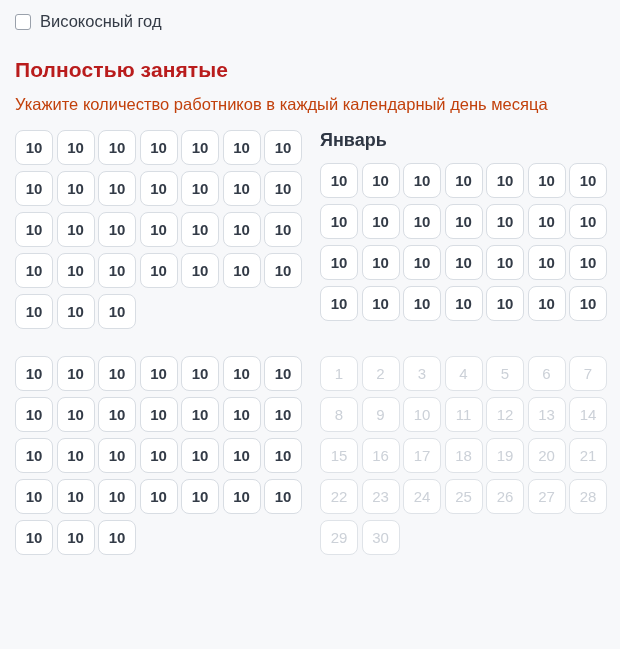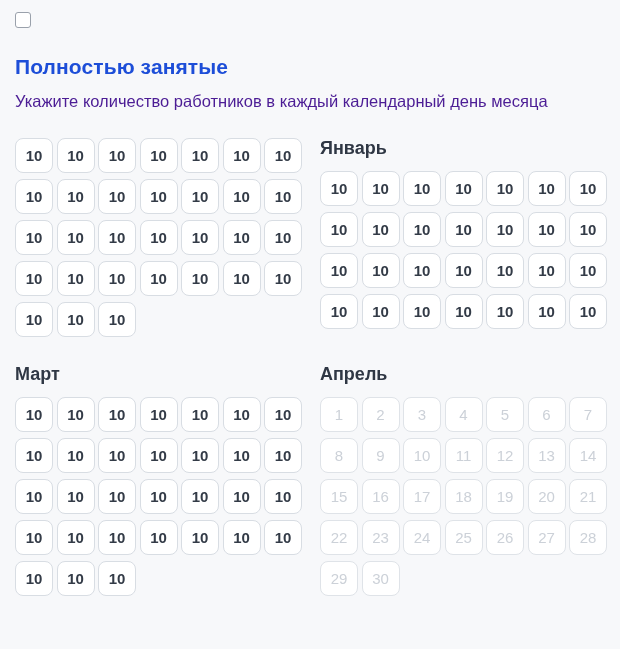--- a/index.html
+++ b/index.html
@@ -32,28 +32,28 @@
   }
   .leap-label {
     font-size: 16.5px;
     color: #343b46;
   }
 
   
   h1.page-title {
     font-size: 21px;
     font-weight: 700;
-    color: #1d4ed8;
+    color: #b91c1c;
     letter-spacing: 0.1px;
     margin-bottom: 13px;
   }
   p.page-subtitle {
     font-size: 16.5px;
-    color: #4c1d95;
-    margin-bottom: 27px;
+    color: #c2410c;
+    margin-bottom: 16px;
   }
 
   
   .months {
     display: grid;
     grid-template-columns: 290px 290px;
     column-gap: 15px;
     row-gap: 27px;
     align-items: start;
   }
@@ -91,20 +91,21 @@
     border-color: #dfe3e8;
   }
 </style>
 </head>
 <body>
 
 <div class="page">
 
   <label class="leap-row">
     <input type="checkbox" style="">
+    <span class="leap-label">Високосный год</span>
   </label>
 
   <h1 class="page-title">Полностью занятые</h1>
   <p class="page-subtitle">Укажите количество работников в каждый календарный день месяца</p>
 
   <div class="months" id="months">
       <section>
         <div class="days">
           <input type="text" class="day-input" value="10" style="">
           <input type="text" class="day-input" value="10" style="">
@@ -166,57 +167,55 @@
           <input type="text" class="day-input" value="10" style="">
           <input type="text" class="day-input" value="10" style="">
           <input type="text" class="day-input" value="10" style="">
           <input type="text" class="day-input" value="10" style="">
           <input type="text" class="day-input" value="10" style="">
           <input type="text" class="day-input" value="10" style="">
           <input type="text" class="day-input" value="10" style="">
         </div>
       </section>
       <section>
-        <h2 class="month-title">Март</h2>
-        <div class="days">
-          <input type="text" class="day-input" value="10" style="">
-          <input type="text" class="day-input" value="10" style="">
-          <input type="text" class="day-input" value="10" style="">
-          <input type="text" class="day-input" value="10" style="">
-          <input type="text" class="day-input" value="10" style="">
-          <input type="text" class="day-input" value="10" style="">
-          <input type="text" class="day-input" value="10" style="">
-          <input type="text" class="day-input" value="10" style="">
-          <input type="text" class="day-input" value="10" style="">
-          <input type="text" class="day-input" value="10" style="">
-          <input type="text" class="day-input" value="10" style="">
-          <input type="text" class="day-input" value="10" style="">
-          <input type="text" class="day-input" value="10" style="">
-          <input type="text" class="day-input" value="10" style="">
-          <input type="text" class="day-input" value="10" style="">
-          <input type="text" class="day-input" value="10" style="">
-          <input type="text" class="day-input" value="10" style="">
-          <input type="text" class="day-input" value="10" style="">
-          <input type="text" class="day-input" value="10" style="">
-          <input type="text" class="day-input" value="10" style="">
-          <input type="text" class="day-input" value="10" style="">
-          <input type="text" class="day-input" value="10" style="">
-          <input type="text" class="day-input" value="10" style="">
-          <input type="text" class="day-input" value="10" style="">
-          <input type="text" class="day-input" value="10" style="">
-          <input type="text" class="day-input" value="10" style="">
-          <input type="text" class="day-input" value="10" style="">
-          <input type="text" class="day-input" value="10" style="">
-          <input type="text" class="day-input" value="10" style="">
-          <input type="text" class="day-input" value="10" style="">
-          <input type="text" class="day-input" value="10" style="">
-        </div>
-      </section>
-      <section>
-        <h2 class="month-title">Апрель</h2>
+        <div class="days">
+          <input type="text" class="day-input" value="10" style="">
+          <input type="text" class="day-input" value="10" style="">
+          <input type="text" class="day-input" value="10" style="">
+          <input type="text" class="day-input" value="10" style="">
+          <input type="text" class="day-input" value="10" style="">
+          <input type="text" class="day-input" value="10" style="">
+          <input type="text" class="day-input" value="10" style="">
+          <input type="text" class="day-input" value="10" style="">
+          <input type="text" class="day-input" value="10" style="">
+          <input type="text" class="day-input" value="10" style="">
+          <input type="text" class="day-input" value="10" style="">
+          <input type="text" class="day-input" value="10" style="">
+          <input type="text" class="day-input" value="10" style="">
+          <input type="text" class="day-input" value="10" style="">
+          <input type="text" class="day-input" value="10" style="">
+          <input type="text" class="day-input" value="10" style="">
+          <input type="text" class="day-input" value="10" style="">
+          <input type="text" class="day-input" value="10" style="">
+          <input type="text" class="day-input" value="10" style="">
+          <input type="text" class="day-input" value="10" style="">
+          <input type="text" class="day-input" value="10" style="">
+          <input type="text" class="day-input" value="10" style="">
+          <input type="text" class="day-input" value="10" style="">
+          <input type="text" class="day-input" value="10" style="">
+          <input type="text" class="day-input" value="10" style="">
+          <input type="text" class="day-input" value="10" style="">
+          <input type="text" class="day-input" value="10" style="">
+          <input type="text" class="day-input" value="10" style="">
+          <input type="text" class="day-input" value="10" style="">
+          <input type="text" class="day-input" value="10" style="">
+          <input type="text" class="day-input" value="10" style="">
+        </div>
+      </section>
+      <section>
         <div class="days">
           <input type="text" class="day-input empty" placeholder="1" style="">
           <input type="text" class="day-input empty" placeholder="2" style="">
           <input type="text" class="day-input empty" placeholder="3" style="">
           <input type="text" class="day-input empty" placeholder="4" style="">
           <input type="text" class="day-input empty" placeholder="5" style="">
           <input type="text" class="day-input empty" placeholder="6" style="">
           <input type="text" class="day-input empty" placeholder="7" style="">
           <input type="text" class="day-input empty" placeholder="8" style="">
           <input type="text" class="day-input empty" placeholder="9" style="">

